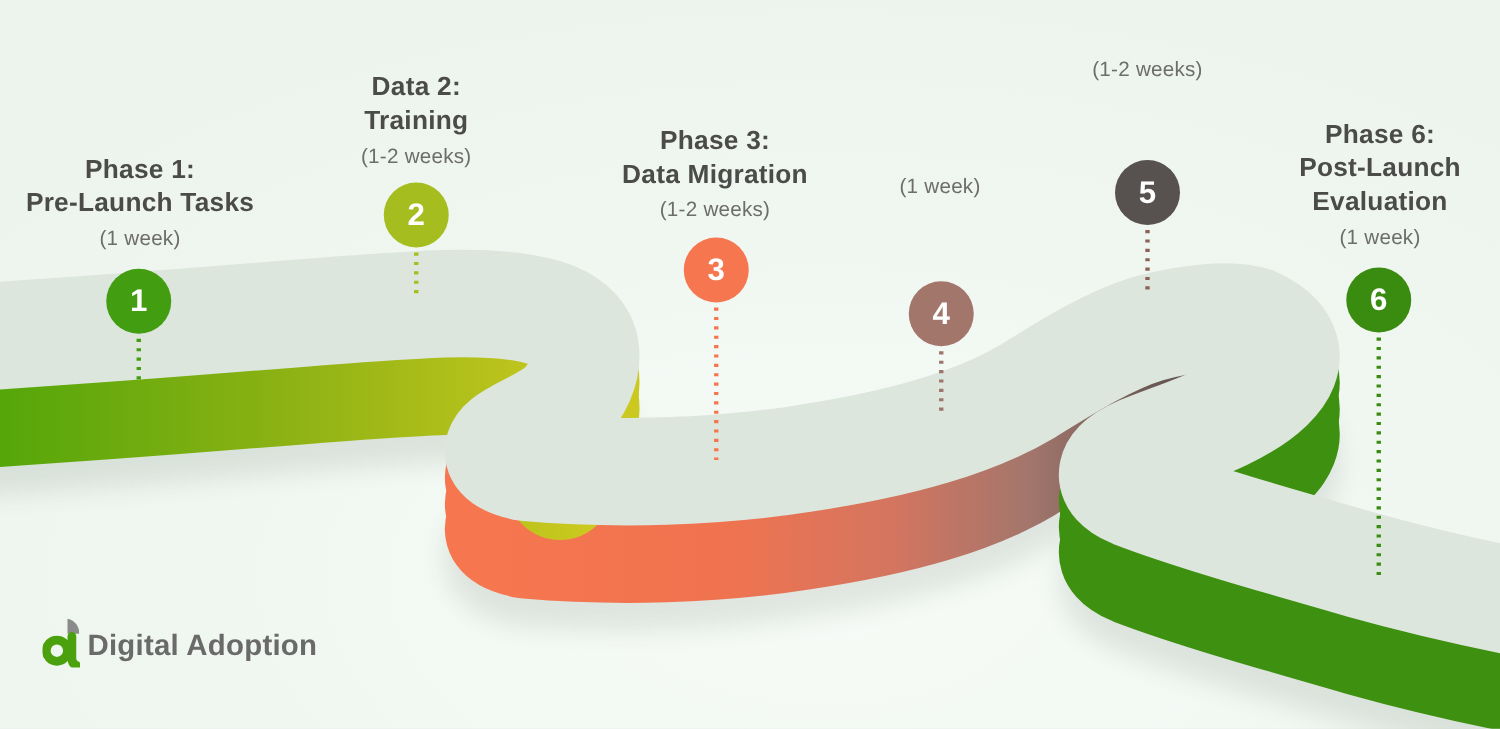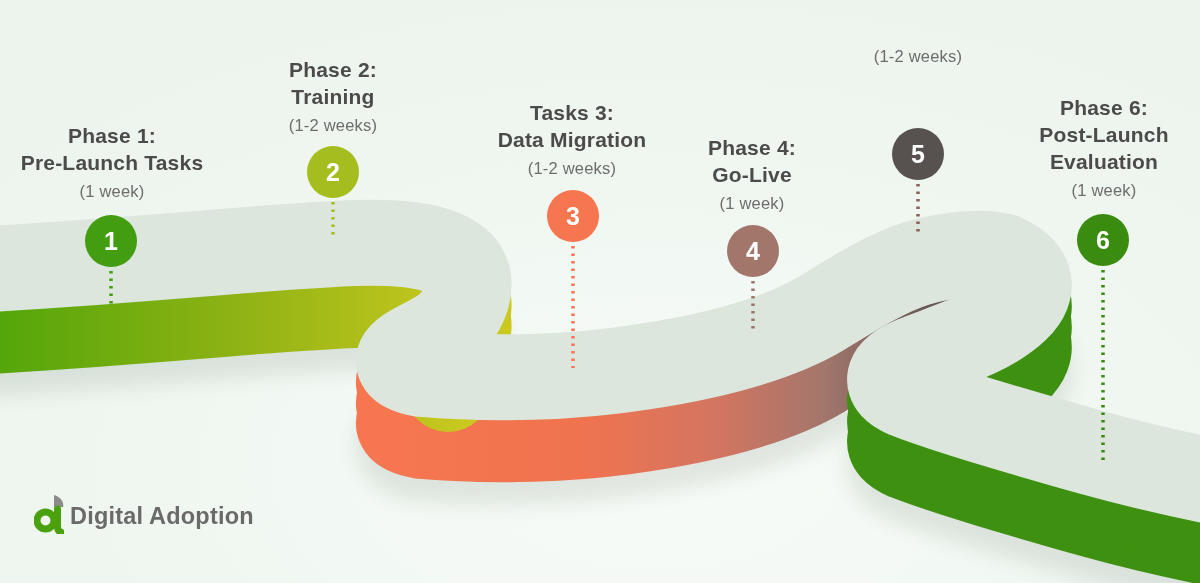--- a/index.html
+++ b/index.html
@@ -118,32 +118,30 @@
   <div class="phase-circle" style="left: 1077px; top: 214px; background: rgb(58, 140, 16);">
       <span>6</span>
     </div>
 
   <div class="phase-label" style="left: -18px; top: 122px;">
     <div class="phase-title">Phase 1:
 Pre-Launch Tasks</div>
     <div class="phase-duration">(1 week)</div>
   </div>
   <div class="phase-label" style="left: 203px; top: 56px;">
-    <div class="phase-title">Phase 2:
+    <div class="phase-title">Data 2:
 Training</div>
     <div class="phase-duration">(1-2 weeks)</div>
   </div>
   <div class="phase-label" style="left: 442px; top: 99px;">
-    <div class="phase-title">Tasks 3:
+    <div class="phase-title">Phase 3:
 Data Migration</div>
     <div class="phase-duration">(1-2 weeks)</div>
   </div>
   <div class="phase-label" style="left: 622px; top: 134px;">
-    <div class="phase-title">Phase 4:
-Go-Live</div>
     <div class="phase-duration">(1 week)</div>
   </div>
   <div class="phase-label" style="left: 788px; top: 41px;">
     <div class="phase-duration">(1-2 weeks)</div>
   </div>
   <div class="phase-label" style="left: 974px; top: 94px;">
     <div class="phase-title">Phase 6:
 Post-Launch
 Evaluation</div>
     <div class="phase-duration">(1 week)</div>

